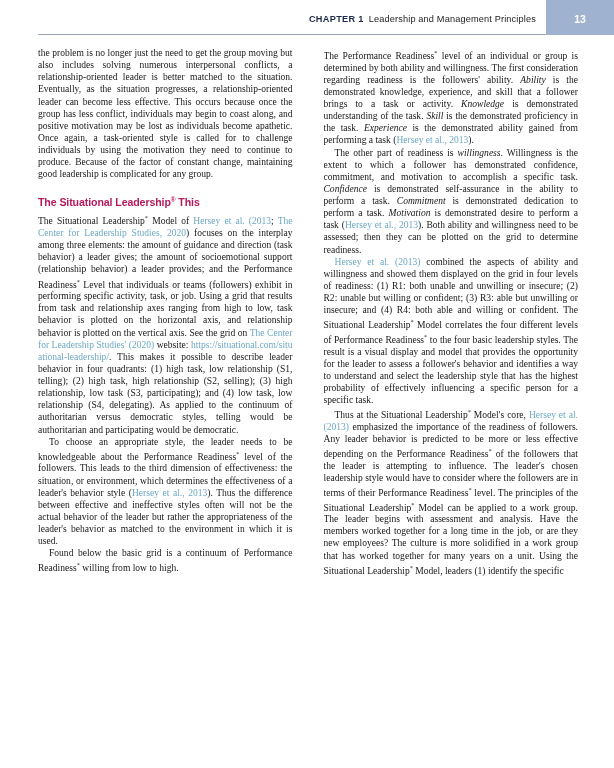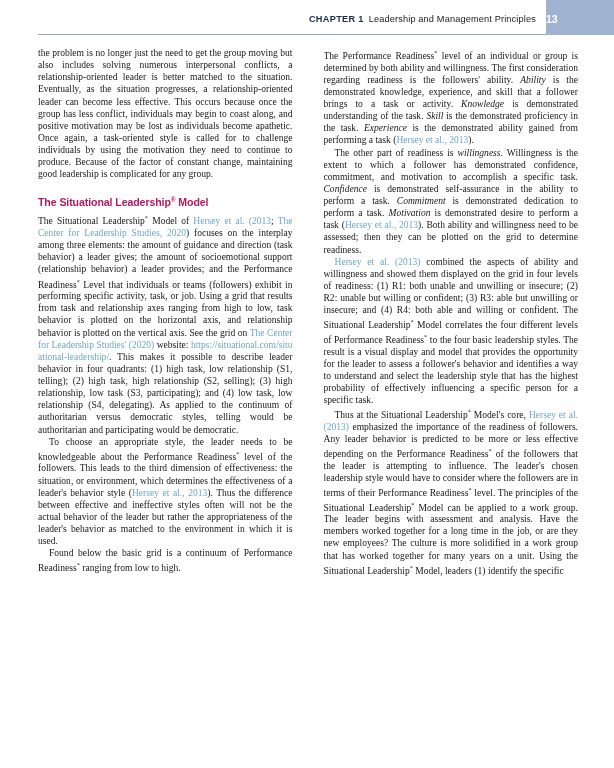--- a/index.html
+++ b/index.html
@@ -68,20 +68,21 @@
     height: 35px;
     background: #9fb2cf;
   }
   .folio-num {
     position: absolute;
     right: 0;
     top: 0;
     width: 68px;
     height: 35px;
     line-height: 38px;
+    text-align: center;
     font-family: "Liberation Sans", "DejaVu Sans", sans-serif;
     font-size: 10.5px;
     font-weight: bold;
     color: #ffffff;
   }
 
   
   .columns {
     position: absolute;
     top: 47px;
@@ -152,27 +153,27 @@
     <div class="folio-box"></div>
     <div class="folio-num">13</div>
   </div>
 
   <div class="columns">
 
     <div class="col">
 
       <p class="body noindent">the problem is no longer just the need to get the group moving but also includes solving numerous interpersonal conflicts, a relationship-oriented leader is better matched to the situation. Eventually, as the situation progresses, a relationship-oriented leader can become less effective. This occurs because once the group has less conflict, individuals may begin to coast along, and positive motivation may be lost as individuals become apathetic. Once again, a task-oriented style is called for to challenge individuals by using the motivation they need to continue to produce. Because of the factor of constant change, maintaining good leadership is complicated for any group.</p>
 
-      <h2 class="section"><span>The Situational Leadership</span><span class="reg">®</span><span> Model</span></h2>
+      <h2 class="section"><span>The Situational Leadership</span><span class="reg">®</span><span> This</span></h2>
 
       <p class="body noindent"><span>The Situational Leadership</span><span class="reg-sup">*</span><span> Model of </span><span class="cite">Hersey et al. (2013</span><span>; </span><span class="cite">The Center for Leadership Studies, 2020</span><span>) focuses on the interplay among three elements: the amount of guidance and direction (task behavior) a leader gives; the amount of socioemotional support (relationship behavior) a leader provides; and the Performance Readiness</span><span class="reg-sup">*</span><span> Level that individuals or teams (followers) exhibit in performing specific activity, task, or job. Using a grid that results from task and relationship axes ranging from high to low, task behavior is plotted on the horizontal axis, and relationship behavior is plotted on the vertical axis. See the grid on </span><span class="cite">The Center for Leadership Studies' (2020)</span><span> website: </span><span class="url">https://situational.com/situational-leadership/</span><span>. This makes it possible to describe leader behavior in four quadrants: (1) high task, low relationship (S1, telling); (2) high task, high relationship (S2, selling); (3) high relationship, low task (S3, participating); and (4) low task, low relationship (S4, delegating). As applied to the continuum of authoritarian versus democratic styles, telling would be authoritarian and participating would be democratic.</span></p>
 
       <p class="body"><span>To choose an appropriate style, the leader needs to be knowledgeable about the Performance Readiness</span><span class="reg-sup">*</span><span> level of the followers. This leads to the third dimension of effectiveness: the situation, or environment, which determines the effectiveness of a leader's behavior style (</span><span class="cite">Hersey et al., 2013</span><span>). Thus the difference between effective and ineffective styles often will not be the actual behavior of the leader but rather the appropriateness of the leader's behavior as matched to the environment in which it is used.</span></p>
 
-      <p class="body"><span>Found below the basic grid is a continuum of Performance Readiness</span><span class="reg-sup">*</span><span> ranging from low to high.</span></p>
+      <p class="body"><span>Found below the basic grid is a continuum of Performance Readiness</span><span class="reg-sup">*</span><span> willing from low to high.</span></p>
 
     </div>
 
     <div class="col">
 
       <p class="body noindent"><span>The Performance Readiness</span><span class="reg-sup">*</span><span> level of an individual or group is determined by both ability and willingness. The first consideration regarding readiness is the followers' ability. </span><em>Ability</em><span> is the demonstrated knowledge, experience, and skill that a follower brings to a task or activity. </span><em>Knowledge</em><span> is demonstrated understanding of the task. </span><em>Skill</em><span> is the demonstrated proficiency in the task. </span><em>Experience</em><span> is the demonstrated ability gained from performing a task (</span><span class="cite">Hersey et al., 2013</span><span>).</span></p>
 
       <p class="body"><span>The other part of readiness is </span><em>willingness</em><span>. Willingness is the extent to which a follower has demonstrated confidence, commitment, and motivation to accomplish a specific task. </span><em>Confidence</em><span> is demonstrated self-assurance in the ability to perform a task. </span><em>Commitment</em><span> is demonstrated dedication to perform a task. </span><em>Motivation</em><span> is demonstrated desire to perform a task (</span><span class="cite">Hersey et al., 2013</span><span>). Both ability and willingness need to be assessed; then they can be plotted on the grid to determine readiness.</span></p>
 
       <p class="body"><span class="cite">Hersey et al. (2013)</span><span> combined the aspects of ability and willingness and showed them displayed on the grid in four levels of readiness: (1) R1: both unable and unwilling or insecure; (2) R2: unable but willing or confident; (3) R3: able but unwilling or insecure; and (4) R4: both able and willing or confident. The Situational Leadership</span><span class="reg-sup">*</span><span> Model correlates the four different levels of Performance Readiness</span><span class="reg-sup">*</span><span> to the four basic leadership styles. The result is a visual display and model that provides the opportunity for the leader to assess a follower's behavior and identifies a way to understand and select the leadership style that has the highest probability of effectively influencing a specific person for a specific task.</span></p>

